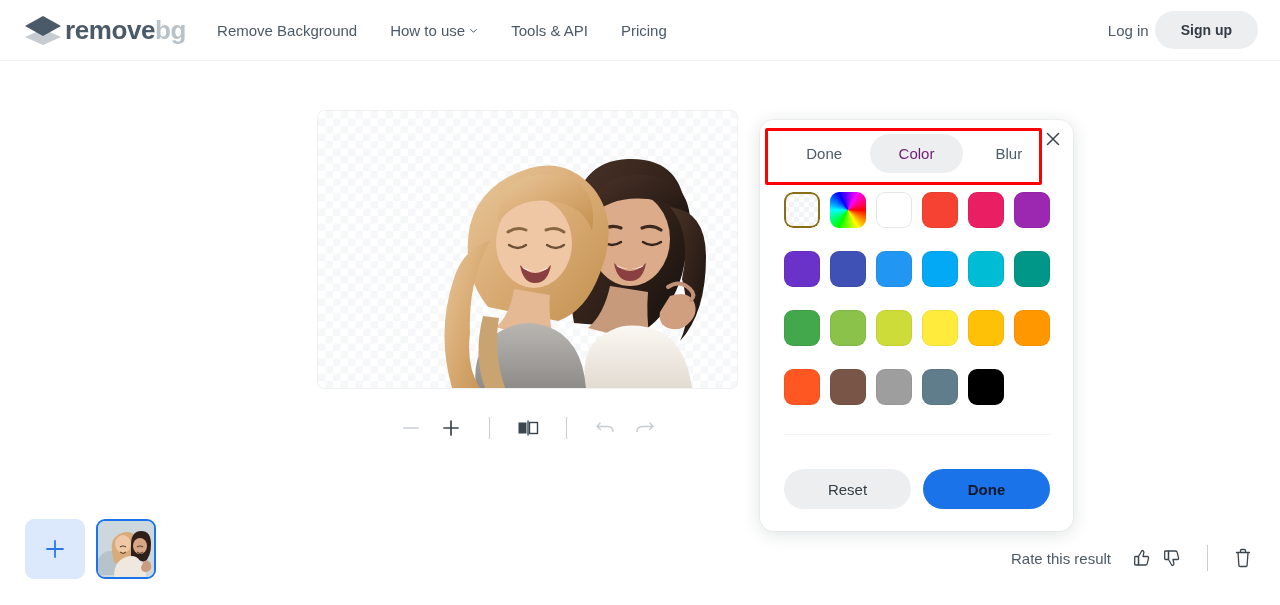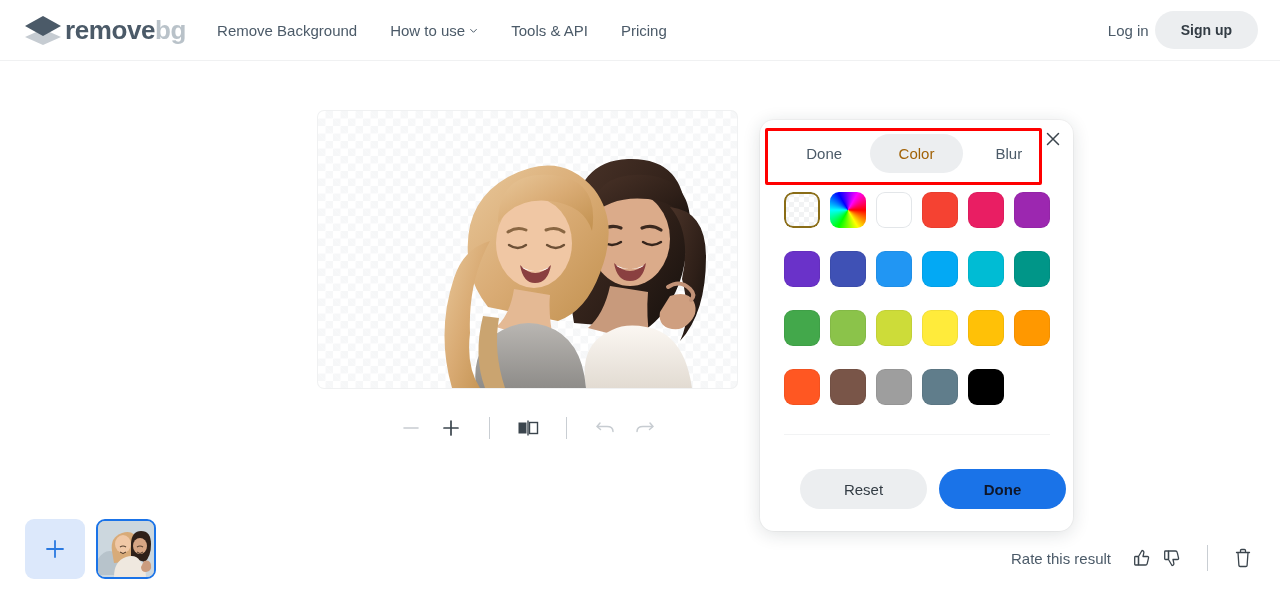--- a/index.html
+++ b/index.html
@@ -92,21 +92,21 @@
     position: absolute; left: 10px; top: 10px;
     width: 293px; height: 46px;
     display: flex; align-items: center; justify-content: space-between;
     padding: 0 8px;
   }
   .tab {
     flex: 1; text-align: center; font-size: 15px; color: #4b5a68;
     padding: 11px 0; border-radius: 22px; cursor: pointer;
     font-family: "Liberation Sans", sans-serif; background: none; border: none;
   }
-  .tab.active { background: #eceef0; color: #a16207; }
+  .tab.active { background: #eceef0; color: #701a75; }
 
   .red-box {
     position: absolute; left: 765px; top: 128px;
     width: 277px; height: 57px;
     border: 3px solid #ff0000; border-radius: 2px;
     pointer-events: none; z-index: 40;
   }
   .close-btn {
     position: absolute; left: 1042px; top: 128px;
     width: 22px; height: 22px; cursor: pointer;
@@ -141,21 +141,21 @@
     box-shadow: none;
   }
   .swatch.white { background: #ffffff; box-shadow: inset 0 0 0 1px #e3e6e9; }
 
   .panel-divider {
     position: absolute; left: 24px; top: 314px;
     width: 266px; height: 1px; background: #f2f3f4;
   }
 
   .panel-actions {
-    position: absolute; left: 40px; top: 349px;
+    position: absolute; left: 24px; top: 349px;
     width: 266px; display: flex; gap: 12px;
   }
   .btn {
     flex: 1; height: 40px; border-radius: 20px; border: none;
     font-size: 15px; cursor: pointer;
     font-family: "Liberation Sans", sans-serif;
   }
   .btn-reset { background: #eceef0; color: #333c44; }
   .btn-done { background: #1a73e8; color: #0f172a; font-weight: bold; }
 

